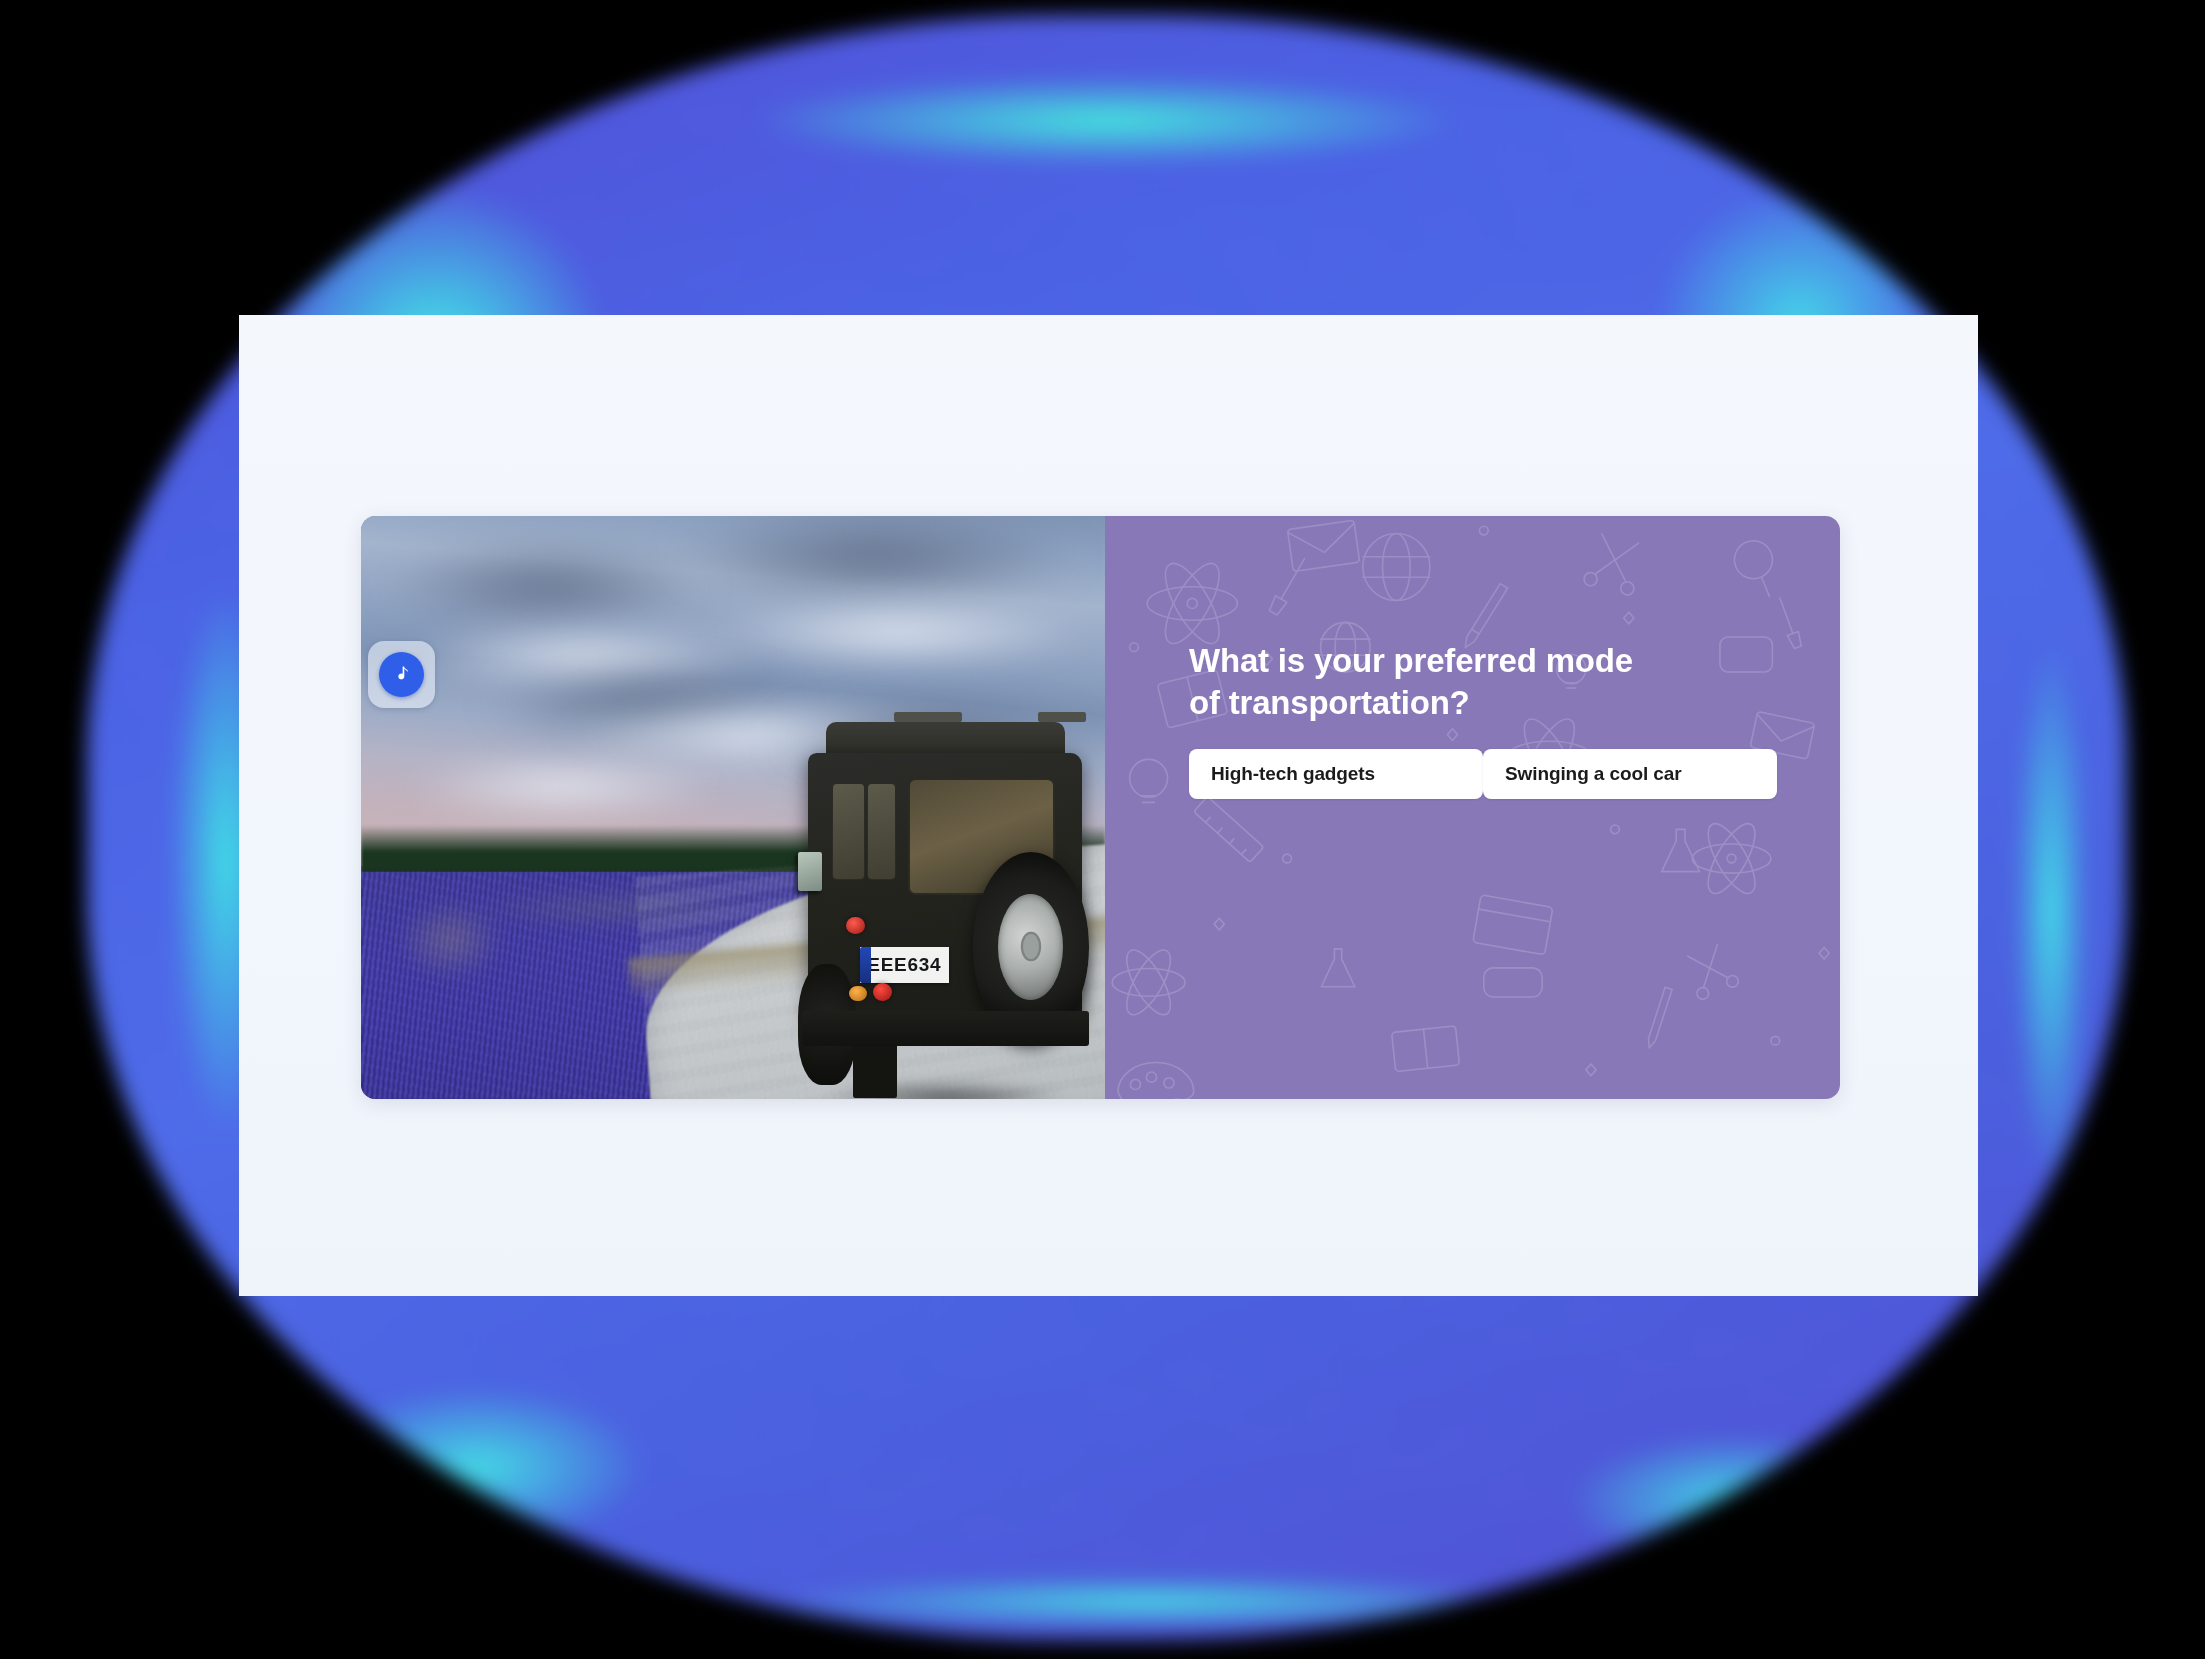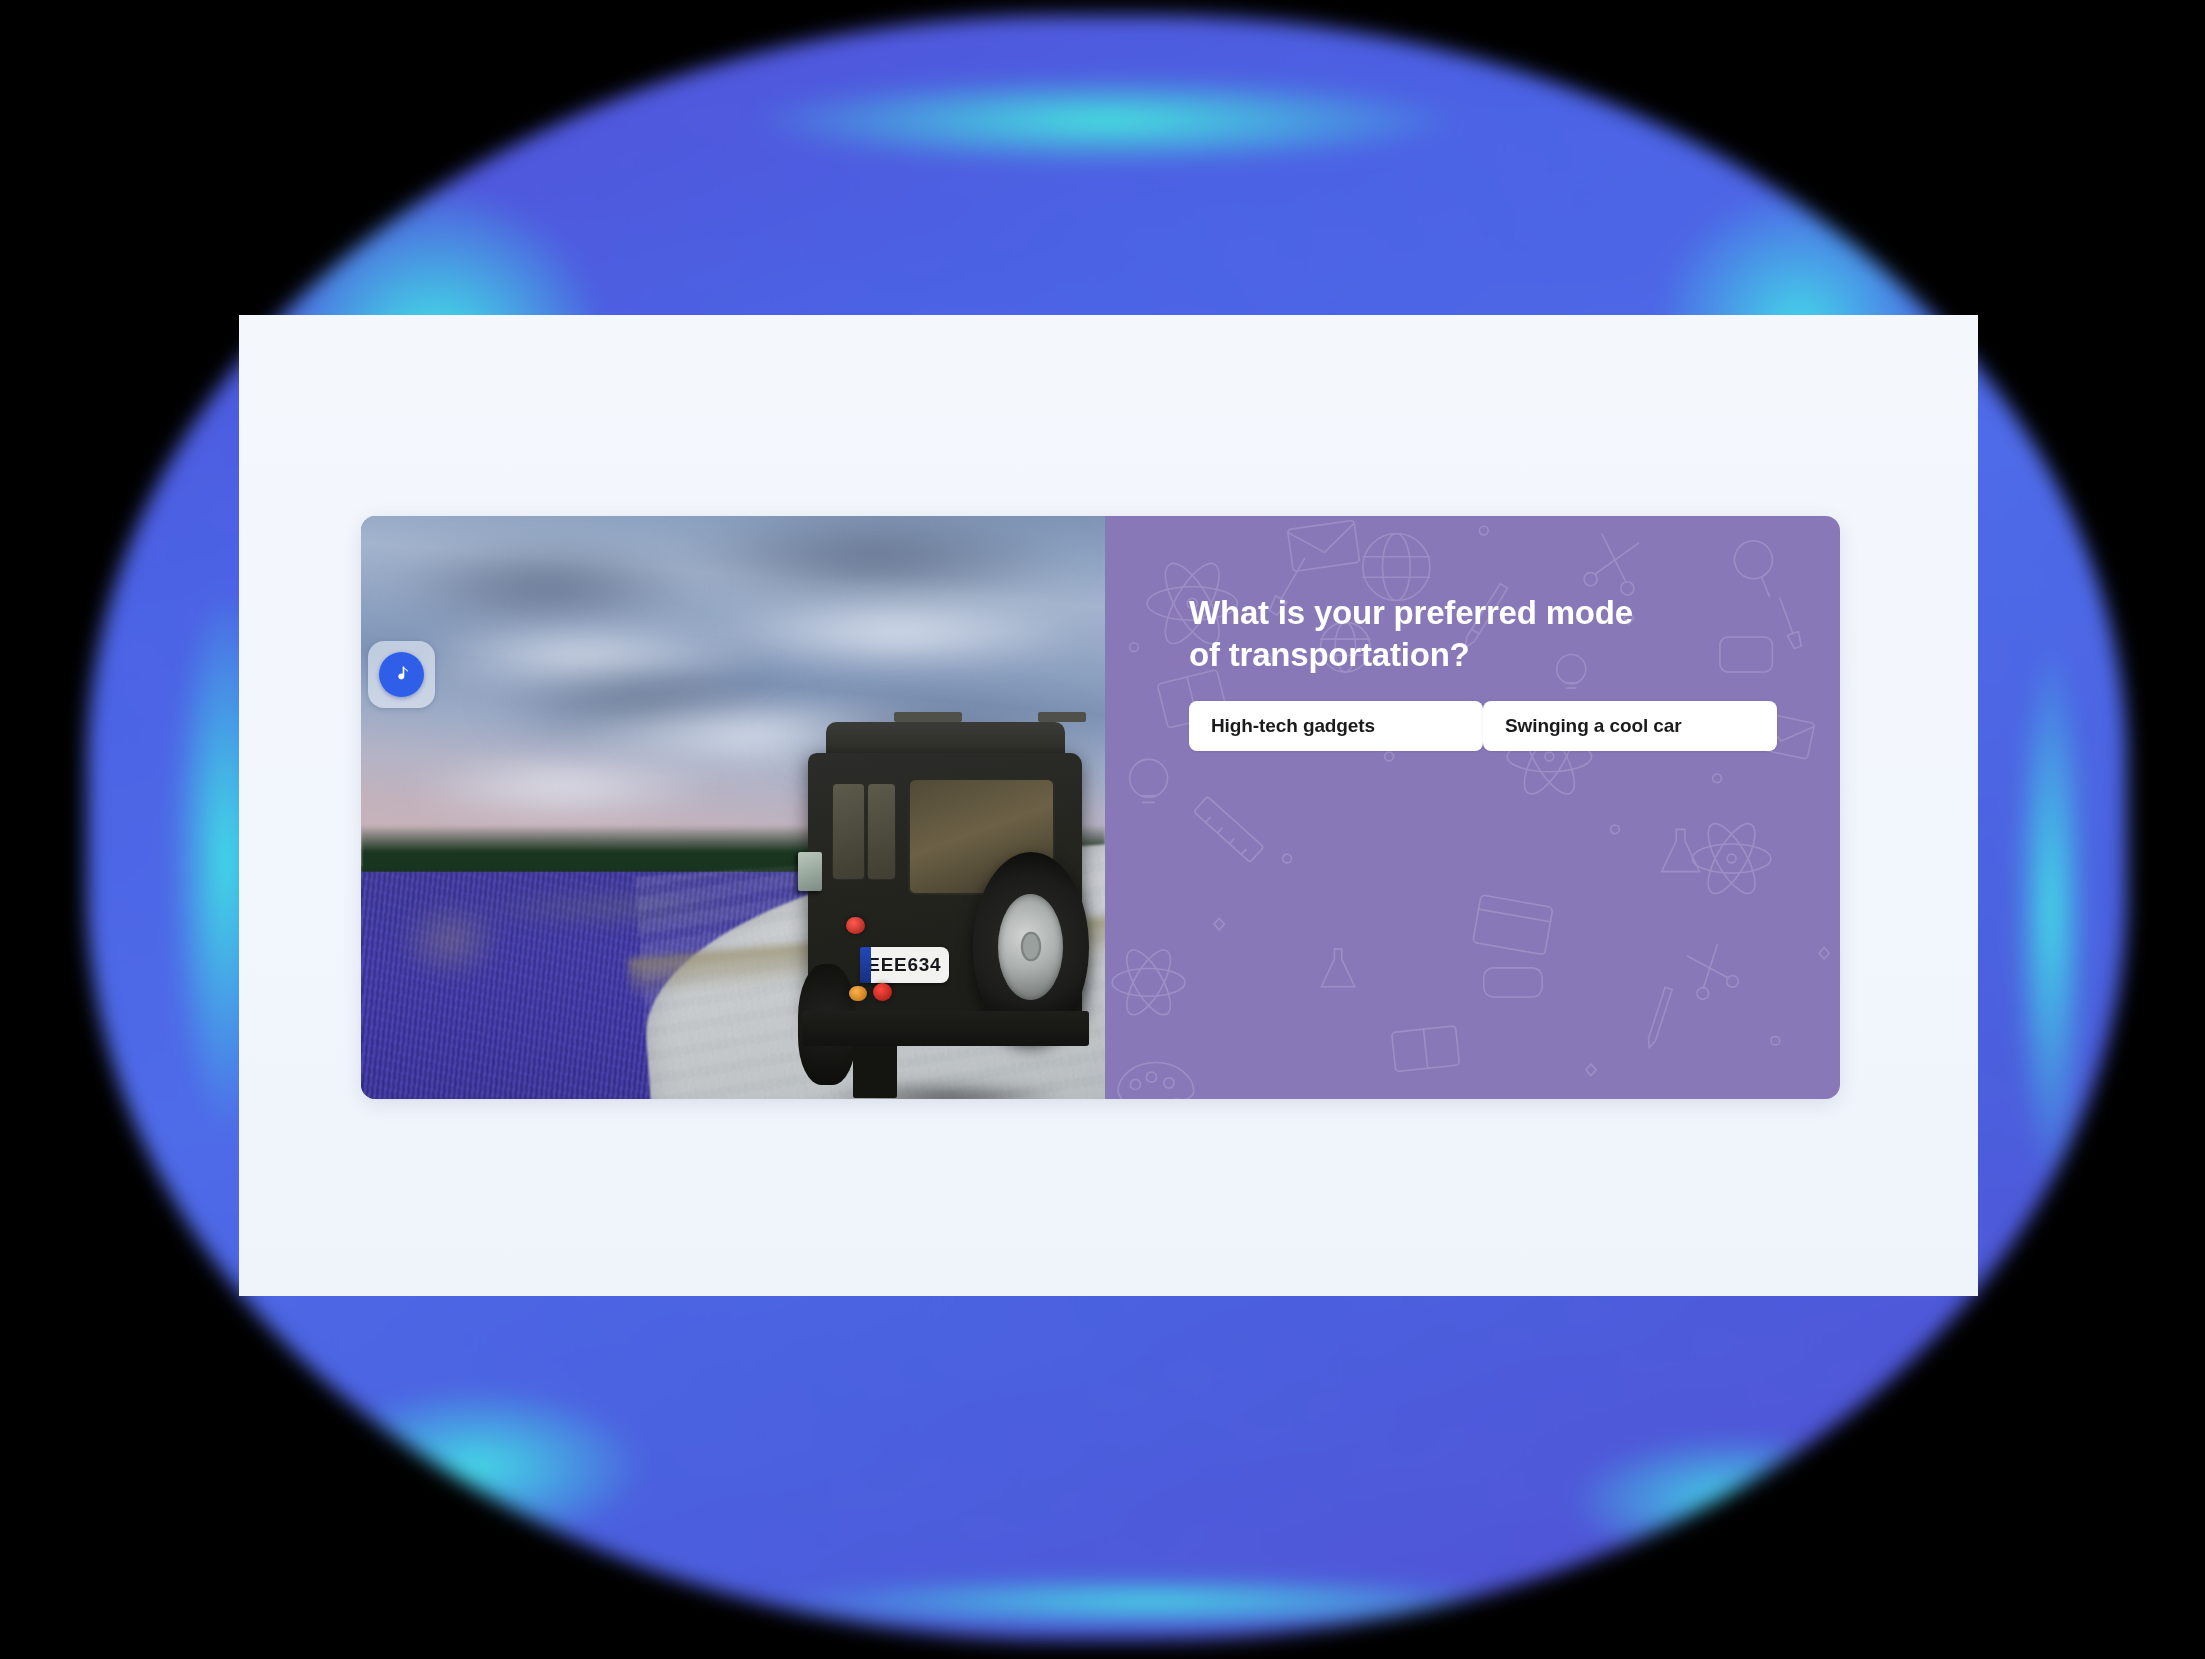--- a/index.html
+++ b/index.html
@@ -224,21 +224,21 @@
     border-radius: 50%; background: #9aa09d;
     box-shadow: 0 0 0 2.2px #7d8381;
   }
   .v-bumper {
     position: absolute; left: 7%; top: 77%; width: 84%; height: 8%;
     background: linear-gradient(180deg, #1e1f1a 0%, #121310 100%);
     border-radius: 2.9px;
   }
   .v-plate {
     position: absolute; left: 24%; top: 62%; width: 26%; height: 8.5%;
-    background: #f2f3f0; border-radius: 8px;
+    background: #f2f3f0; border-radius: 0;
     display: flex; align-items: center; justify-content: center;
     font-family: "Liberation Sans", sans-serif;
     font-weight: 700; color: #16171a;
     font-size: 19px; letter-spacing: 0.7px;
     box-shadow: 0 1.5px 3.6px rgba(0,0,0,.4);
   }
   .v-plate .eu {
     position: absolute; left: 0; top: 0; bottom: 0; width: 13%;
     background: linear-gradient(180deg, #2247b8, #17307e);
     border-radius: 2.2px 0 0 2.2px;
@@ -299,20 +299,21 @@
     background: #8878b8;
     overflow: hidden;
   }
   .doodles { position: absolute; inset: 0; opacity: .17; }
   .doodles svg { width: 100%; height: 100%; display: block; }
 
   #quiz-content {
     position: absolute; inset: 0;
     padding: 76px 63px 0 84px;
     box-sizing: border-box;
+    margin-top: 48px;
   }
   #question-text {
     color: #ffffff;
     font-size: 33px;
     font-weight: 700;
     line-height: 1.28;
     letter-spacing: -0.2px;
     margin: 0 0 25px 0;
     max-width: 466px;
   }

